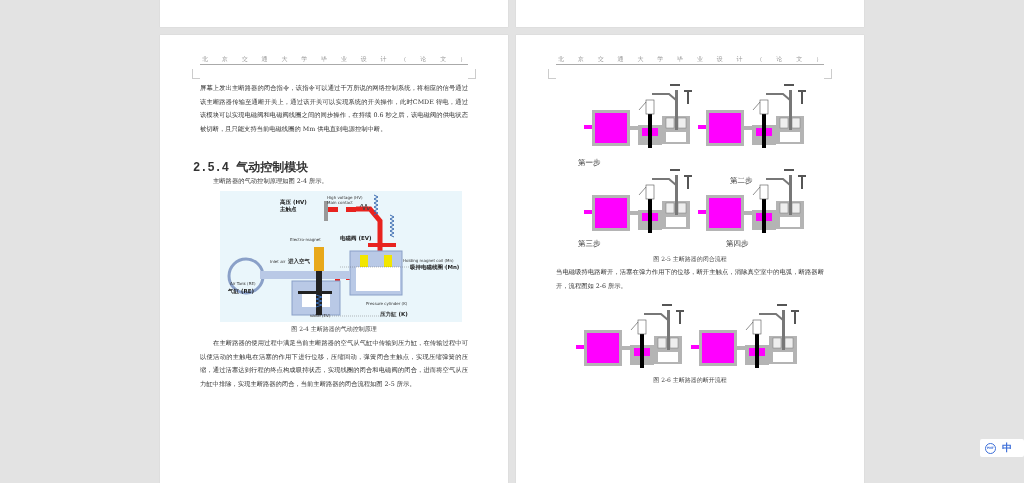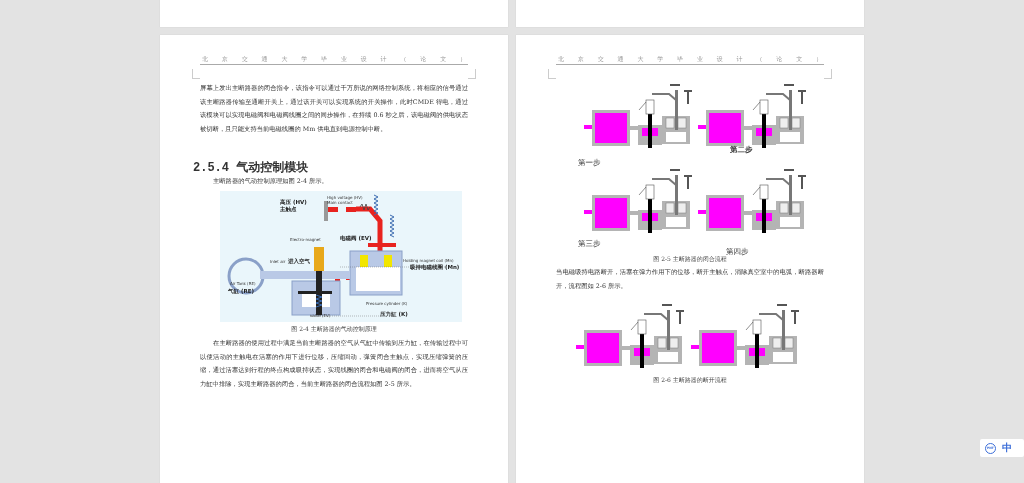--- a/index.html
+++ b/index.html
@@ -168,23 +168,23 @@
     <use href="#stage" x="68" y="55"></use>
     <use href="#stage" x="182" y="55"></use>
     <use href="#stage" x="68" y="140"></use>
     <use href="#stage" x="182" y="140"></use>
 
     <use href="#stage" x="60" y="275"></use>
     <use href="#stage" x="175" y="275"></use>
   </svg>
 
   <div class="step" style="left:62px;top:123px;">第一步</div>
-  <div class="step" style="left:214px;top:110px;font-weight:bold;">第二步</div>
+  <div class="step" style="left:214px;top:141px;">第二步</div>
   <div class="step" style="left:62px;top:204px;font-family:Liberation Serif, serif;">第三步</div>
-  <div class="step" style="left:210px;top:212px;">第四步</div>
+  <div class="step" style="left:210px;top:204px;">第四步</div>
 
   <div class="caption" style="top:220px;">图 2-5  主断路器的闭合流程</div>
   <div class="body-text" style="top:230px;">当电磁吸持电路断开，活塞在弹力作用下的位移，断开主触点，消除真空室中的电弧，断路器断开，流程图如 2-6 所示。</div>
   <div class="caption" style="top:341px;">图 2-6  主断路器的断开流程</div>
 </div>
 
 <div class="lang-widget">
   <div class="lang-circle">PNT</div>
   <span class="lang-text">中</span>
 </div>

